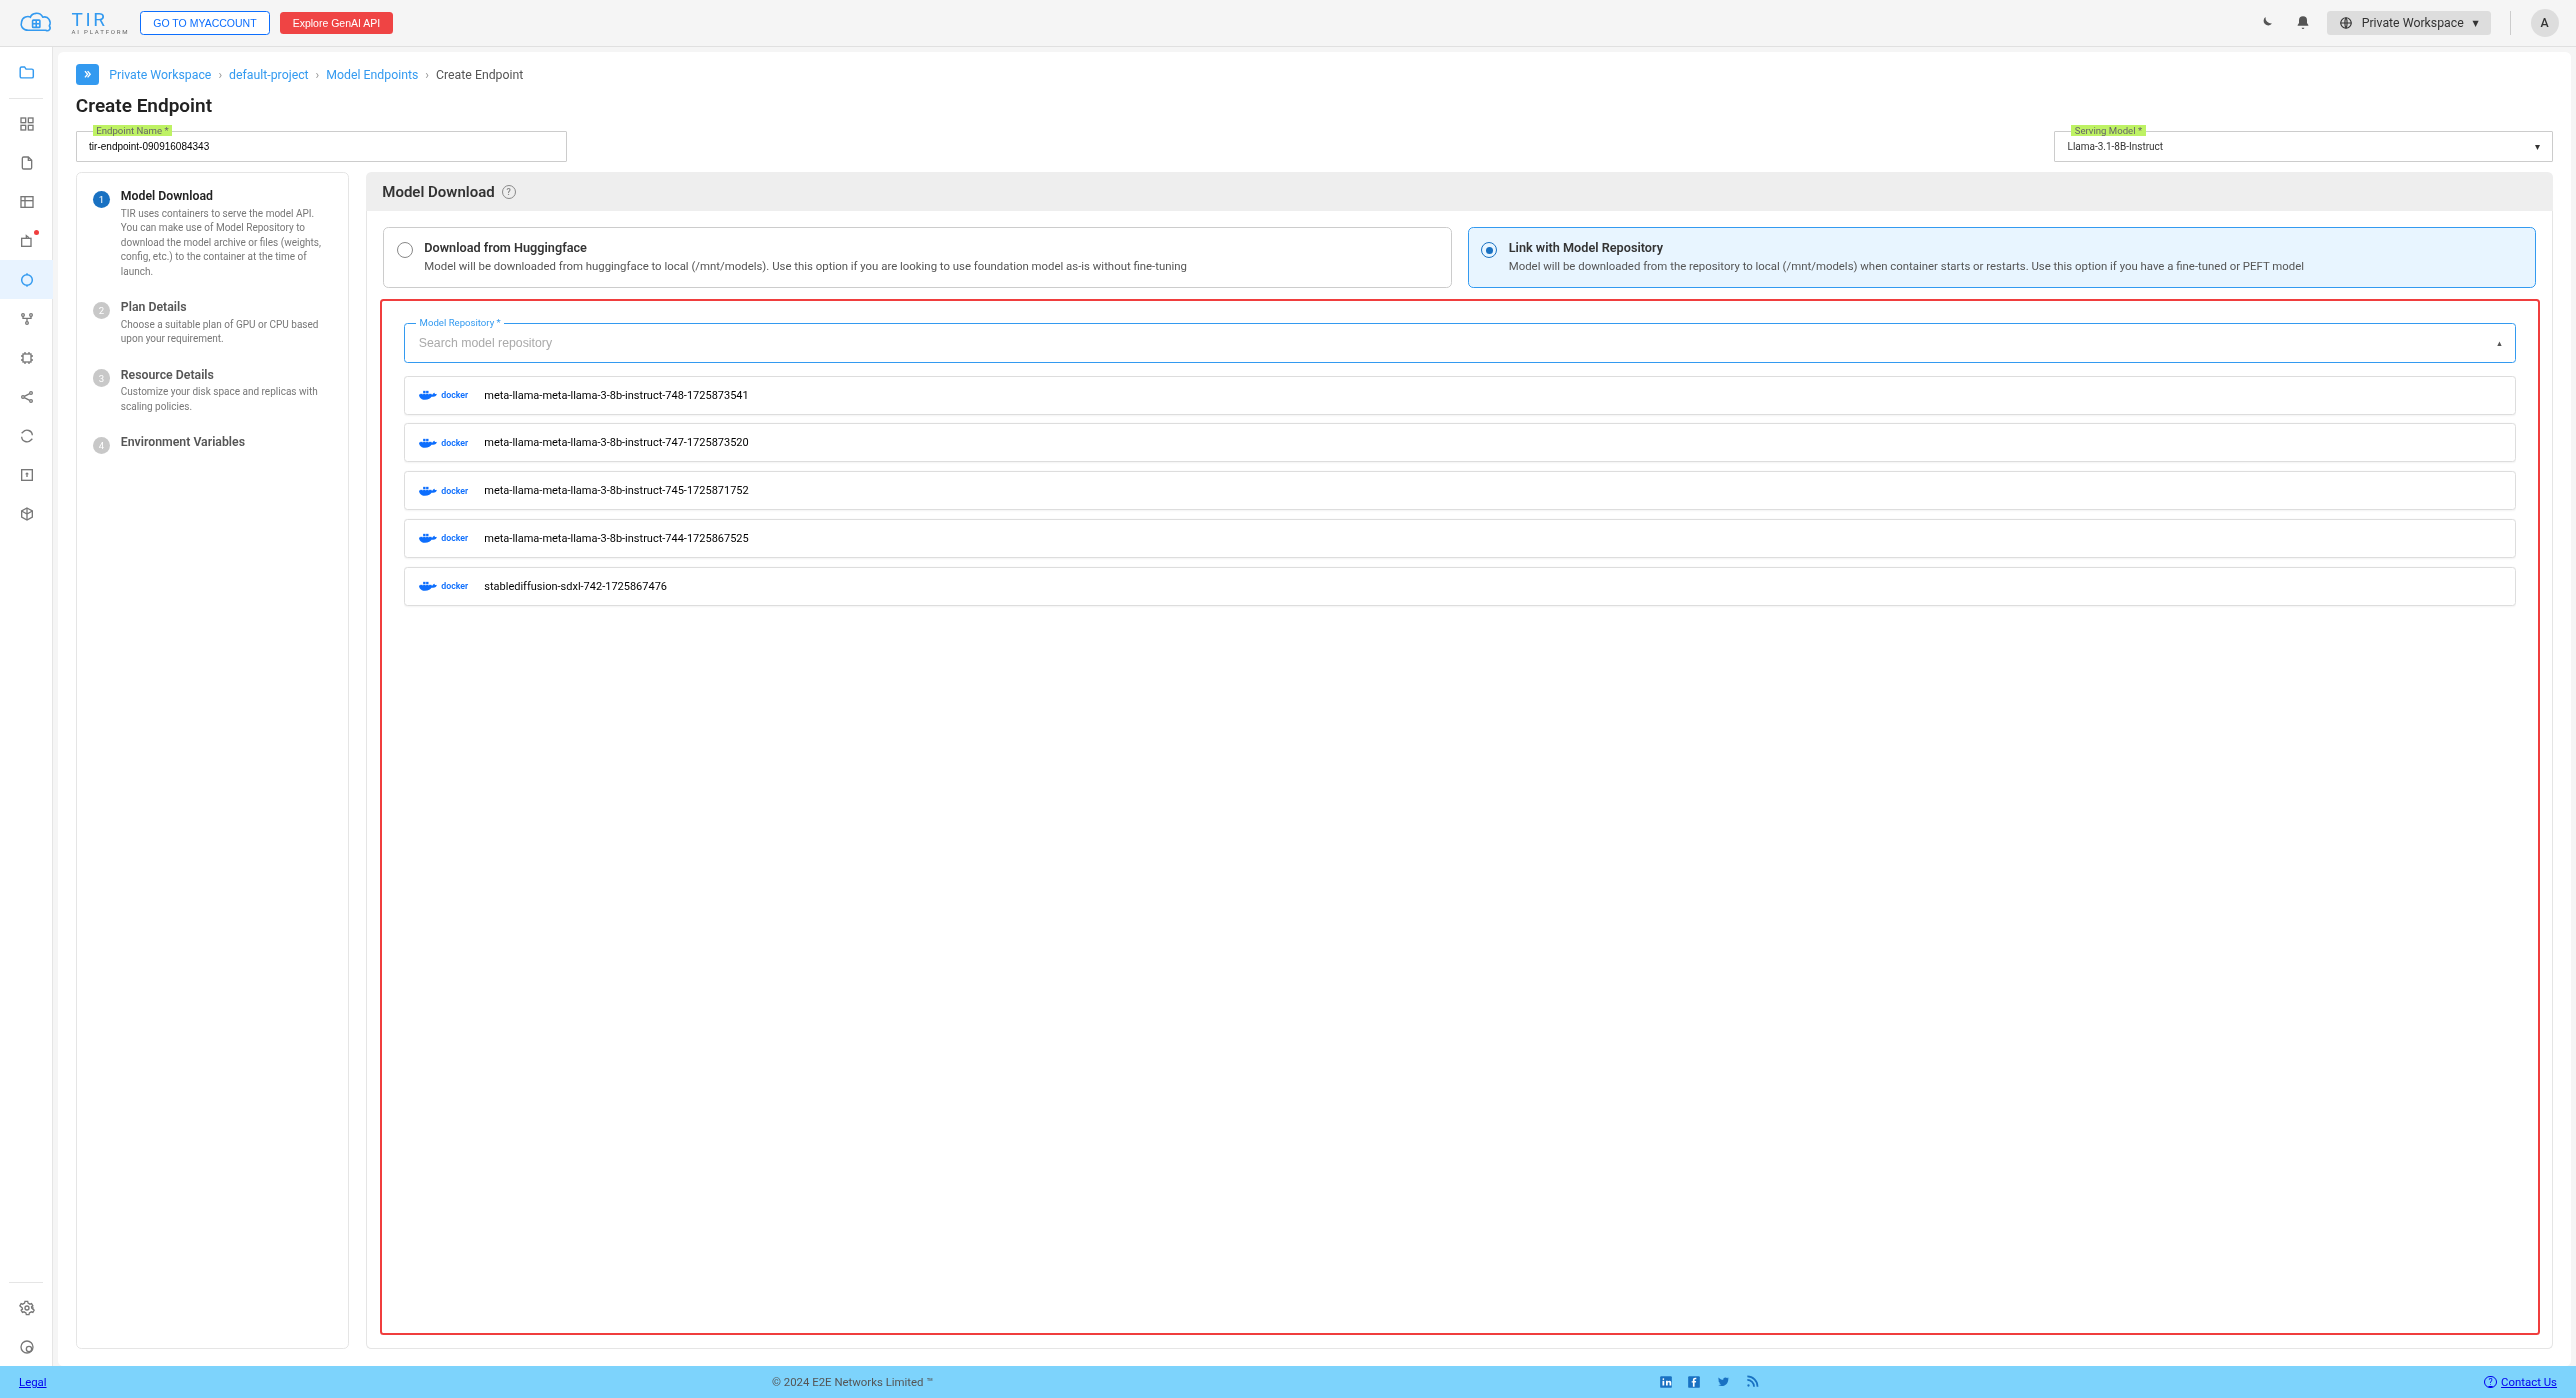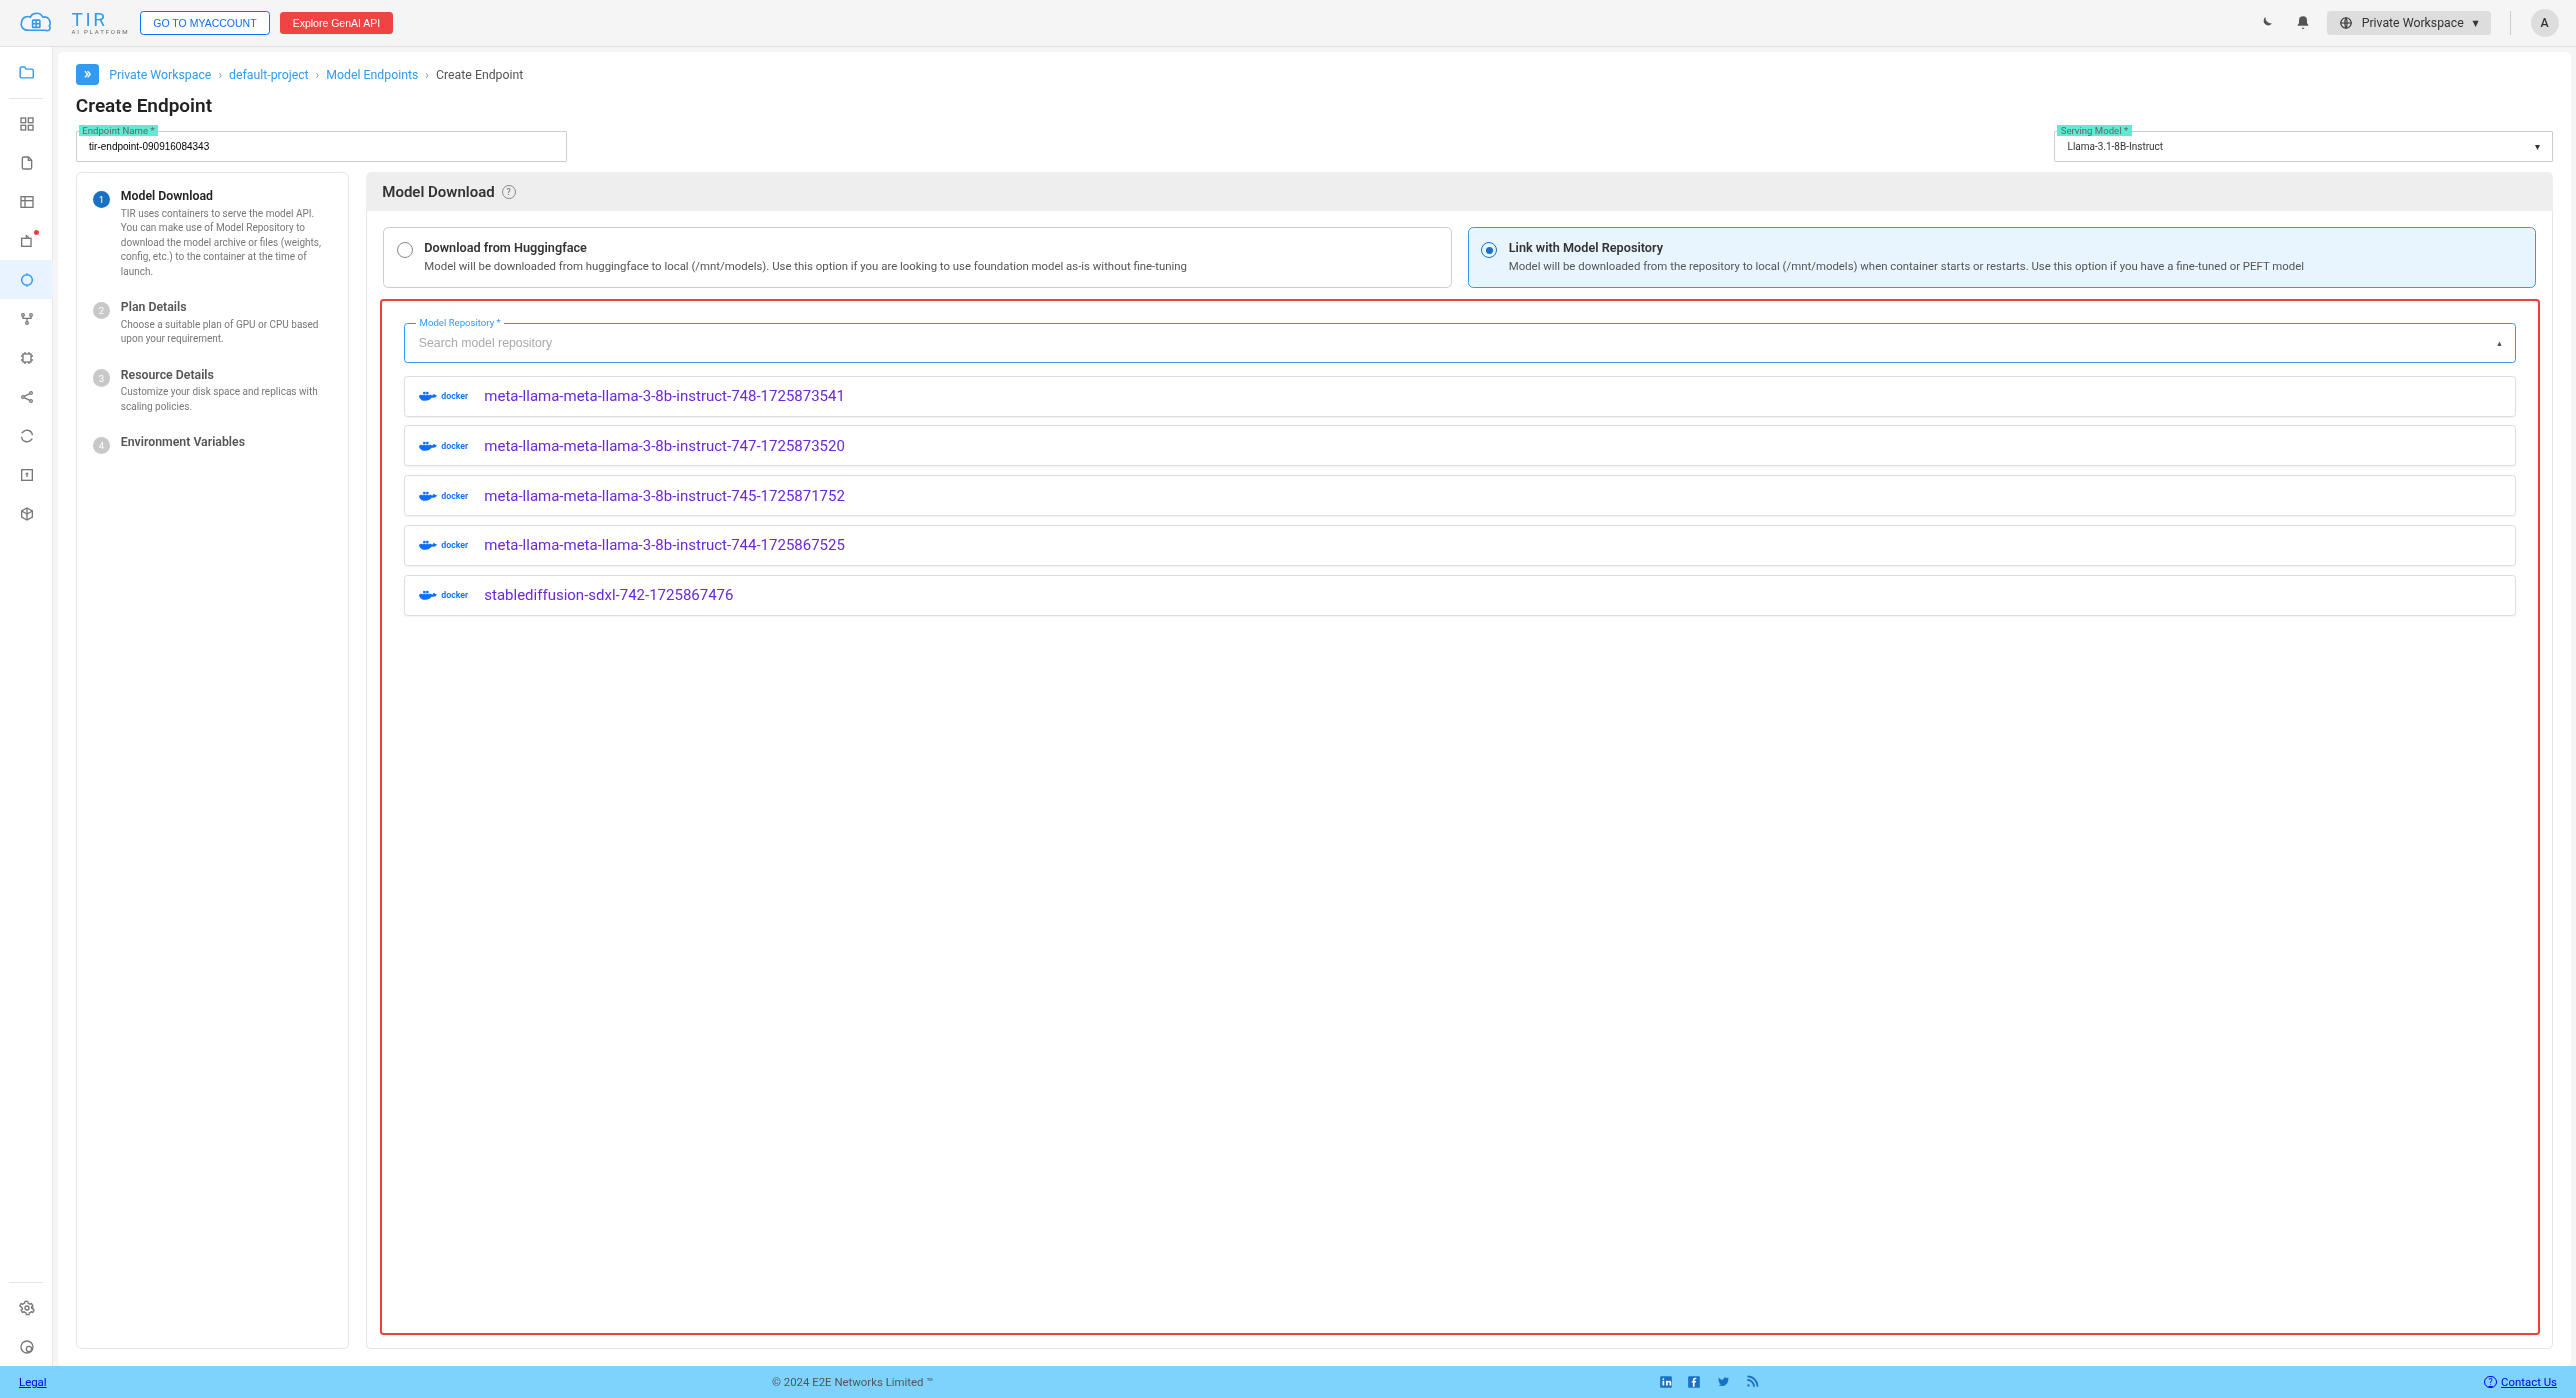--- a/index.html
+++ b/index.html
@@ -38,21 +38,21 @@
 .breadcrumb .sep { color: #999; }
 .breadcrumb .current { color: #555; }
 .bc-toggle { background: #339af0; color: #fff; border-radius: 3.5px; width: 23px; height: 21px; display: flex; align-items: center; justify-content: center; cursor: pointer; margin-right: 3.5px; }
 
 .content { padding: 0 17.5px 17.5px; display: flex; flex-direction: column; gap: 10.5px; flex:1; min-height:0; }
 h1.page-title { font-size: 19px; font-weight: 600; color: #222; margin-bottom: 3.5px; }
 
 .form-row { display: flex; gap: 53px; }
 .field { position: relative; flex: 1; }
 .field-right { flex: 1; max-width: 499px; margin-left: auto;}
-.field label { position: absolute; top: -6.1px; left: 3px; background: #5eead4; padding: 0 3.5px; font-size: 9.6px; color: #666; }
+.field label { position: absolute; top: -6.1px; left: 17px; background: #bef264; padding: 0 3.5px; font-size: 9.6px; color: #666; }
 .text-input, .select-input { width: 100%; padding: 8.8px 12.3px; border: 0.9px solid #ccc; border-radius: 1px; font-size: 10px; background: #fff; }
 .select-input { display:flex; justify-content:space-between; align-items:center; cursor:pointer;}
 .field.half { max-width: 491px; }
 
 
 .lower { display: flex; gap: 17.5px; flex:1; min-height:0; }
 .stepper { width: 273px; border: 0.9px solid #e5e5e5; border-radius: 5.3px; padding: 16px 16px; background: #fff; }
 .step { display: flex; gap: 10.5px; margin-bottom: 21px; }
 .step-num { width: 17.5px; height: 17.5px; border-radius: 50%; background: #c8c8c8; color: #fff; font-size: 9.6px; display: flex; align-items: center; justify-content: center; flex-shrink: 0; margin-top:1.8px;}
 .step.active .step-num { background: #1971c2; }
@@ -79,21 +79,21 @@
 .repo-search .field-label { position:absolute; top:-6.1px; left:12.3px; background:#fff; padding:0 3.5px; color:#339af0; font-size:9.6px; z-index:1;}
 .repo-input { width: 100%; padding: 12.3px 14px; border: 1.8px solid #339af0; border-radius: 3.5px; font-size: 12.3px;}
 .repo-input::placeholder { color:#aaa; }
 .repo-tri { position:absolute; right:14px; top:50%; transform:translateY(-50%); font-size:8.8px; color:#555;}
 
 .repo-list { margin-top: 12.3px; display:flex; flex-direction:column; gap:8.8px; overflow-y:auto; flex:1;}
 .repo-item { border:0.9px solid #ddd; border-radius:3.5px; padding:10.5px 14px; display:flex; align-items:center; gap:16px; cursor:pointer; background:#fff; box-shadow: 0 0.9px 1.8px rgba(0,0,0,0.05);}
 .repo-icon { display:flex; align-items:center; gap:3.5px; color:#0d6efd; font-size:8.8px; font-weight:600;}
 .repo-icon svg { width:19px; height:16px; }
 .repo-icon.pytorch { color:#ee4c2c; }
-.repo-name { font-size: 15px; color:#6d28d9; }
+.repo-name { font-size: 11px; color:#000000; }
 
 
 .footer { display: flex; align-items: center; padding: 8.8px 19px; font-size: 11.4px; color: #339af0; background:#7dd3fc;}
 .footer .spacer { flex: 1; }
 .footer .social { display:flex; gap:14px; color:#1971c2; }
 .footer .muted { color:#555; }
 .footer-link { display:flex; align-items:center; gap:4.4px;}
 
 svg { display:block; }
 </style>

